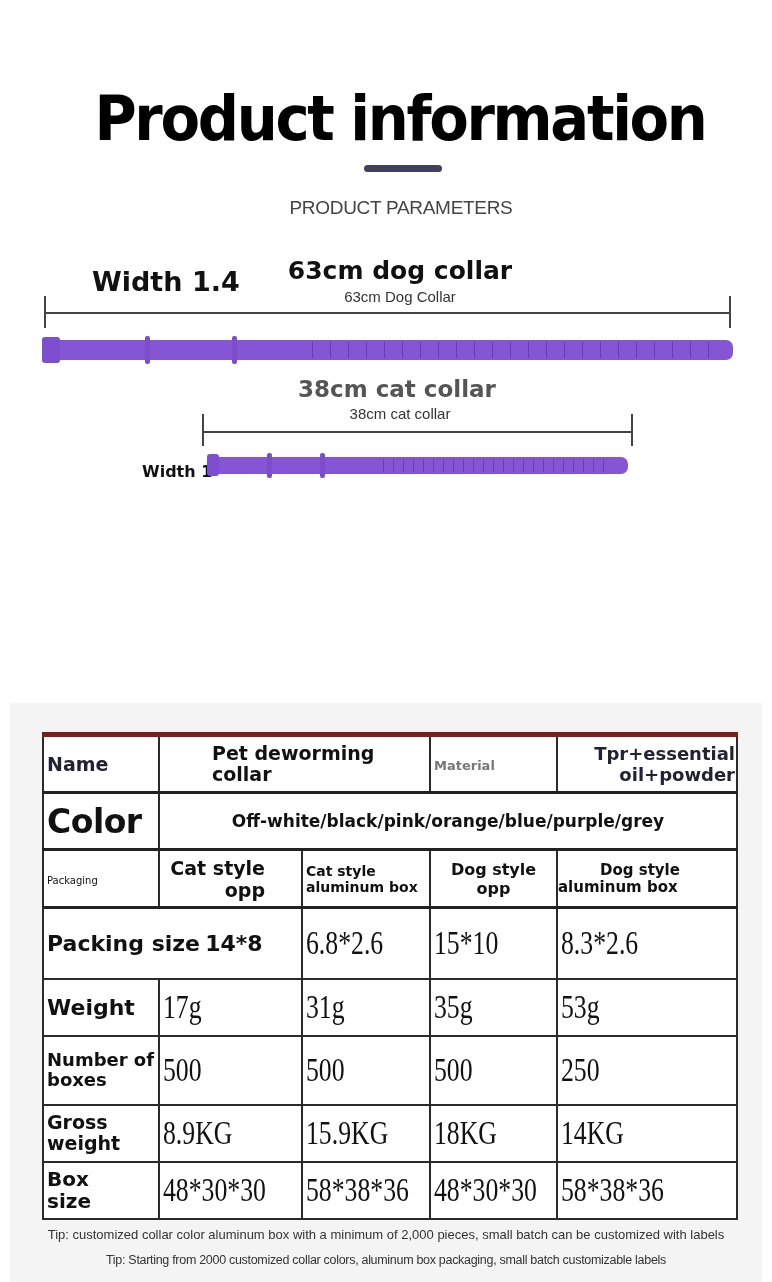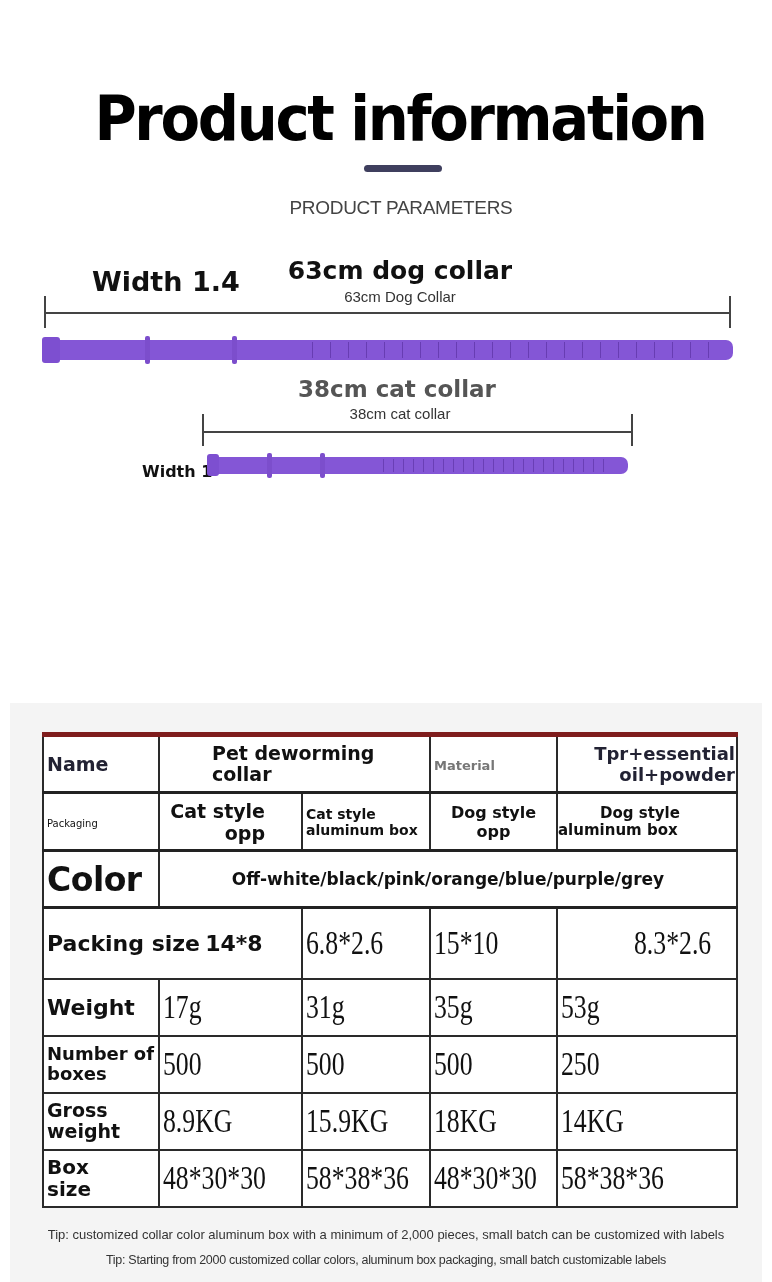--- a/index.html
+++ b/index.html
@@ -124,70 +124,70 @@
     </td>
     <td>
       <span style="font-family:'DejaVu Sans',sans-serif; font-weight:bold; font-size:13px; color:#777;">Material</span>
     </td>
     <td style="text-align:right; padding-right:1px;">
       <div class="lbl" style="font-size:18px; line-height:21px; color:#223;">Tpr+essential</div>
       <div class="lbl" style="font-size:18px; line-height:21px; color:#223;">oil+powder</div>
     </td>
   </tr>
 
+  <tr style="height:57px;">
+    <td style="border-top:3px solid #222;">
+      <span class="lbl" style="font-size:33px; letter-spacing:-0.5px;">Color</span>
+    </td>
+    <td colspan="4" style="text-align:center; border-top:3px solid #222;">
+      <span class="lbl" style="font-size:17px;">Off-white/black/pink/orange/blue/purple/grey</span>
+    </td>
+  </tr>
+
   <tr style="height:58px;">
     <td style="border-top:3px solid #222;">
       <span style="font-family:'DejaVu Sans',sans-serif; font-size:10px; color:#111;">Packaging</span>
     </td>
     <td style="text-align:right; padding-right:36px; border-top:3px solid #222;">
       <div class="lbl" style="font-size:19px; line-height:22px;">Cat style</div>
       <div class="lbl" style="font-size:19px; line-height:22px;">opp</div>
     </td>
     <td style="border-top:3px solid #222;">
       <div class="lbl" style="font-size:14px; line-height:16px;">Cat style</div>
       <div class="lbl" style="font-size:14px; line-height:16px;">aluminum box</div>
     </td>
     <td style="text-align:center; border-top:3px solid #222;">
       <div class="lbl" style="font-size:16px; line-height:19px;">Dog style</div>
       <div class="lbl" style="font-size:16px; line-height:19px;">opp</div>
     </td>
     <td style="padding-left:0; border-top:3px solid #222;">
       <div class="lbl" style="font-size:15px; line-height:17px; padding-left:42px;">Dog style</div>
       <div class="lbl" style="font-size:15px; line-height:17px;">aluminum box</div>
-    </td>
-  </tr>
-
-  <tr style="height:57px;">
-    <td style="border-top:3px solid #222;">
-      <span class="lbl" style="font-size:33px; letter-spacing:-0.5px;">Color</span>
-    </td>
-    <td colspan="4" style="text-align:center; border-top:3px solid #222;">
-      <span class="lbl" style="font-size:17px;">Off-white/black/pink/orange/blue/purple/grey</span>
     </td>
   </tr>
 
   <tr style="height:71px;">
     <td colspan="2" style="border-top:3px solid #222; white-space:nowrap;">
       <span class="lbl" style="font-size:22px;">Packing size</span>
       <span class="lbl" style="font-size:22px;">14*8</span>
     </td>
     <td style="border-top:3px solid #222;"><span class="val-serif">6.8*2.6</span></td>
     <td style="border-top:3px solid #222;"><span class="val-serif">15*10</span></td>
-    <td style="border-top:3px solid #222;text-align:right;"><span class="val-serif">8.3*2.6</span></td>
+    <td style="border-top:3px solid #222;"><span class="val-serif">8.3*2.6</span></td>
   </tr>
 
   <tr style="height:57px;">
     <td><span class="lbl" style="font-size:22px;">Weight</span></td>
     <td><span class="val-serif">17g</span></td>
     <td><span class="val-serif">31g</span></td>
     <td><span class="val-serif">35g</span></td>
     <td><span class="val-serif">53g</span></td>
   </tr>
 
-  <tr style="height:57px;">
+  <tr style="height:69px;">
     <td>
           <div class="lbl" style="font-size:18px; line-height:20px;">Number of boxes</div>
         </td>
     <td><span class="val-serif">500</span></td>
     <td><span class="val-serif">500</span></td>
     <td><span class="val-serif">500</span></td>
     <td><span class="val-serif">250</span></td>
   </tr>
 
   <tr style="height:57px;margin-top:18px;">

